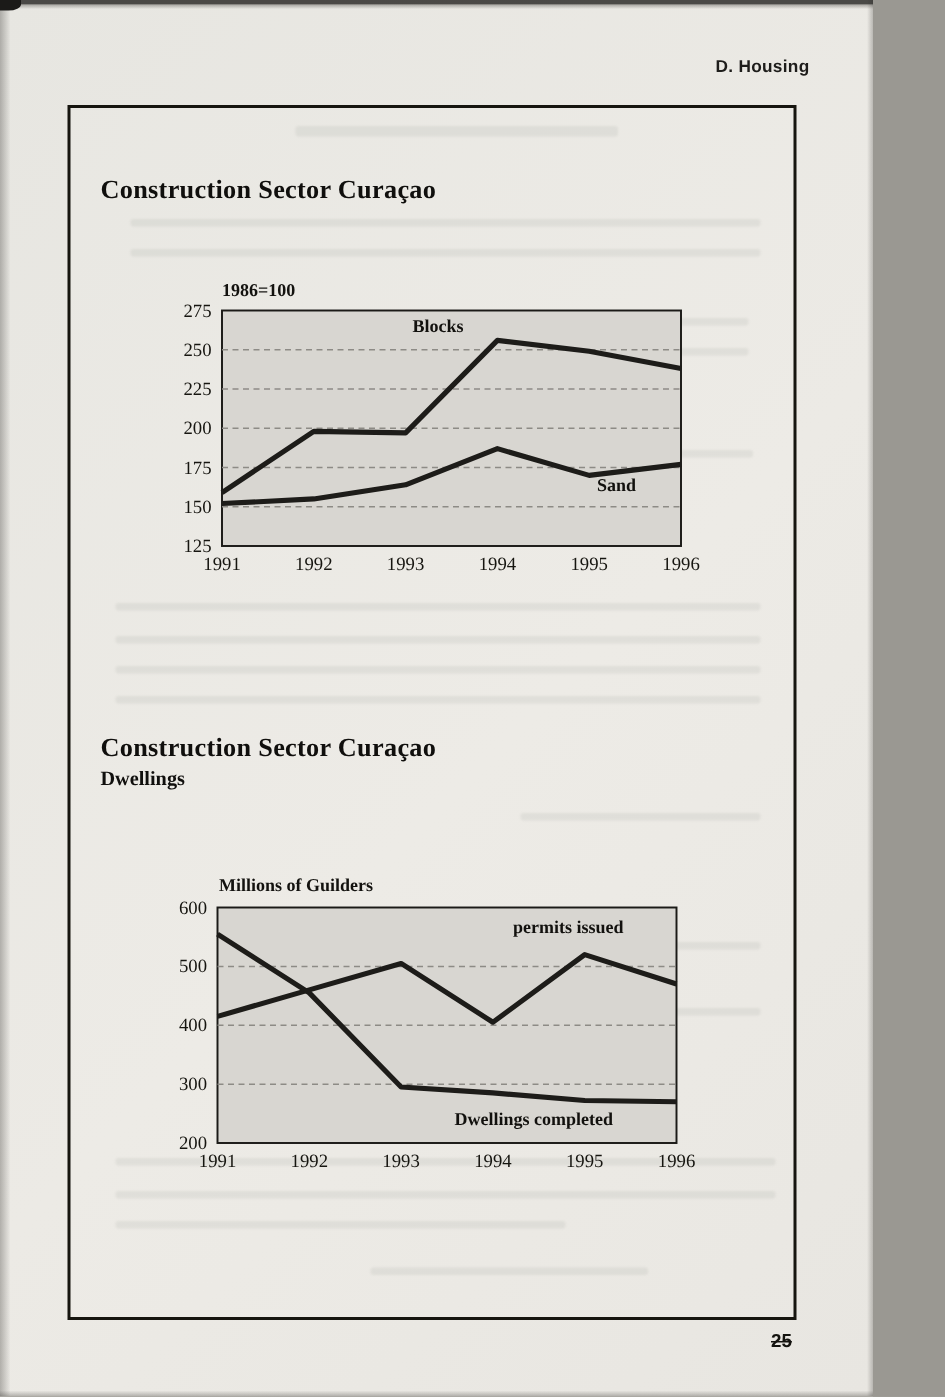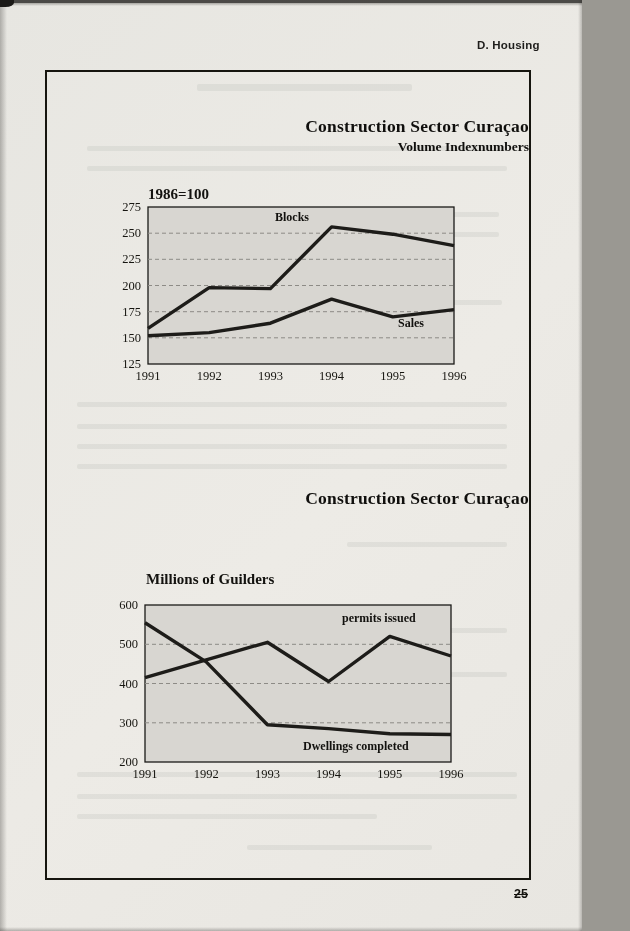--- a/index.html
+++ b/index.html
@@ -30,29 +30,29 @@
 
   .frame{
     position:absolute;left:45px;top:70px;width:482px;height:806px;
     border:2px solid #16150f;
     background:rgba(255,255,255,0.06);
   }
 
   
   .bleed{position:absolute;background:rgba(95,100,98,.085);filter:blur(.6px);border-radius:2px;}
 
-  .titleblock{position:absolute;left:20px;right:0;text-align:right;color:#100f0d;}
+  .titleblock{position:absolute;left:20px;right:0;text-align:left;color:#100f0d;}
   .t1{top:44px;}
   .t2{top:416px;}
   .title{font-size:17.5px;font-weight:bold;letter-spacing:.2px;line-height:1.25;}
   .subtitle{font-size:13.5px;font-weight:bold;line-height:1.3;}
 
-  .unit{position:absolute;font-size:15px;font-weight:bold;color:#13120f;}
+  .unit{position:absolute;font-size:12px;font-weight:bold;color:#13120f;}
   .u1{left:101px;top:114px;}
-  .u2{left:99px;top:499px;}
+  .u2{left:99px;top:511px;}
 
   svg.chart{position:absolute;overflow:visible;}
   .c1{left:59px;top:129px;}
   .c2{left:56px;top:527px;}
 
   .plotbg{fill:#d8d6d1;stroke:#1b1a17;stroke-width:1.3;}
   .grid{stroke:#8d8b86;stroke-width:1;stroke-dasharray:4 3;}
   .tick{font-family:"Liberation Serif", serif;font-size:12.5px;fill:#161510;}
   .sline{fill:none;stroke:#1d1c19;stroke-width:3.4;stroke-linejoin:round;stroke-linecap:butt;}
 
@@ -105,21 +105,20 @@
     <div class="bleed" style="left:300px;top:470px;width:160px;height:5px"></div>
     <div class="bleed" style="left:300px;top:556px;width:160px;height:5px"></div>
     <div class="bleed" style="left:300px;top:600px;width:160px;height:5px"></div>
     <div class="bleed" style="left:30px;top:700px;width:440px;height:5px"></div>
     <div class="bleed" style="left:30px;top:722px;width:440px;height:5px"></div>
     <div class="bleed" style="left:30px;top:742px;width:300px;height:5px"></div>
     <div class="bleed" style="left:200px;top:773px;width:185px;height:5px"></div>
 
     <div class="titleblock t1">
       <div class="title">Construction Sector Curaçao</div>
-      <div class="subtitle">Volume Indexnumbers</div>
     </div>
     <div class="unit u1">1986=100</div>
     <svg class="chart c1" width="360" height="185">
         <rect class="plotbg" x="42" y="6" width="306" height="157"></rect>
         <text class="tick" x="35" y="167.0" text-anchor="end">125</text>
         <line class="grid" x1="42" x2="348" y1="136.8" y2="136.8"></line>
         <text class="tick" x="35" y="140.8" text-anchor="end">150</text>
         <line class="grid" x1="42" x2="348" y1="110.7" y2="110.7"></line>
         <text class="tick" x="35" y="114.7" text-anchor="end">175</text>
         <line class="grid" x1="42" x2="348" y1="84.5" y2="84.5"></line>
@@ -132,24 +131,25 @@
         <text class="tick" x="42.0" y="179" text-anchor="middle">1991</text>
         <text class="tick" x="103.2" y="179" text-anchor="middle">1992</text>
         <text class="tick" x="164.4" y="179" text-anchor="middle">1993</text>
         <text class="tick" x="225.6" y="179" text-anchor="middle">1994</text>
         <text class="tick" x="286.8" y="179" text-anchor="middle">1995</text>
         <text class="tick" x="348.0" y="179" text-anchor="middle">1996</text>
         <polyline class="sline" points="42.0,127.4 103.2,86.6 164.4,87.6 225.6,25.9 286.8,33.2 348.0,44.7"></polyline>
         <polyline class="sline" points="42.0,134.7 103.2,131.6 164.4,122.2 225.6,98.1 286.8,115.9 348.0,108.6"></polyline>
       </svg>
     <span class="slabel l-blocks">Blocks</span>
-    <span class="slabel l-sand">Sales</span>
+    <span class="slabel l-sand">Sand</span>
 
     <div class="titleblock t2">
       <div class="title">Construction Sector Curaçao</div>
+      <div class="subtitle">Dwellings</div>
     </div>
     <div class="unit u2">Millions of Guilders</div>
     <svg class="chart c2" width="360" height="185">
         <rect class="plotbg" x="42" y="6" width="306" height="157"></rect>
         <text class="tick" x="35" y="167.0" text-anchor="end">200</text>
         <line class="grid" x1="42" x2="348" y1="123.8" y2="123.8"></line>
         <text class="tick" x="35" y="127.8" text-anchor="end">300</text>
         <line class="grid" x1="42" x2="348" y1="84.5" y2="84.5"></line>
         <text class="tick" x="35" y="88.5" text-anchor="end">400</text>
         <line class="grid" x1="42" x2="348" y1="45.3" y2="45.3"></line>

